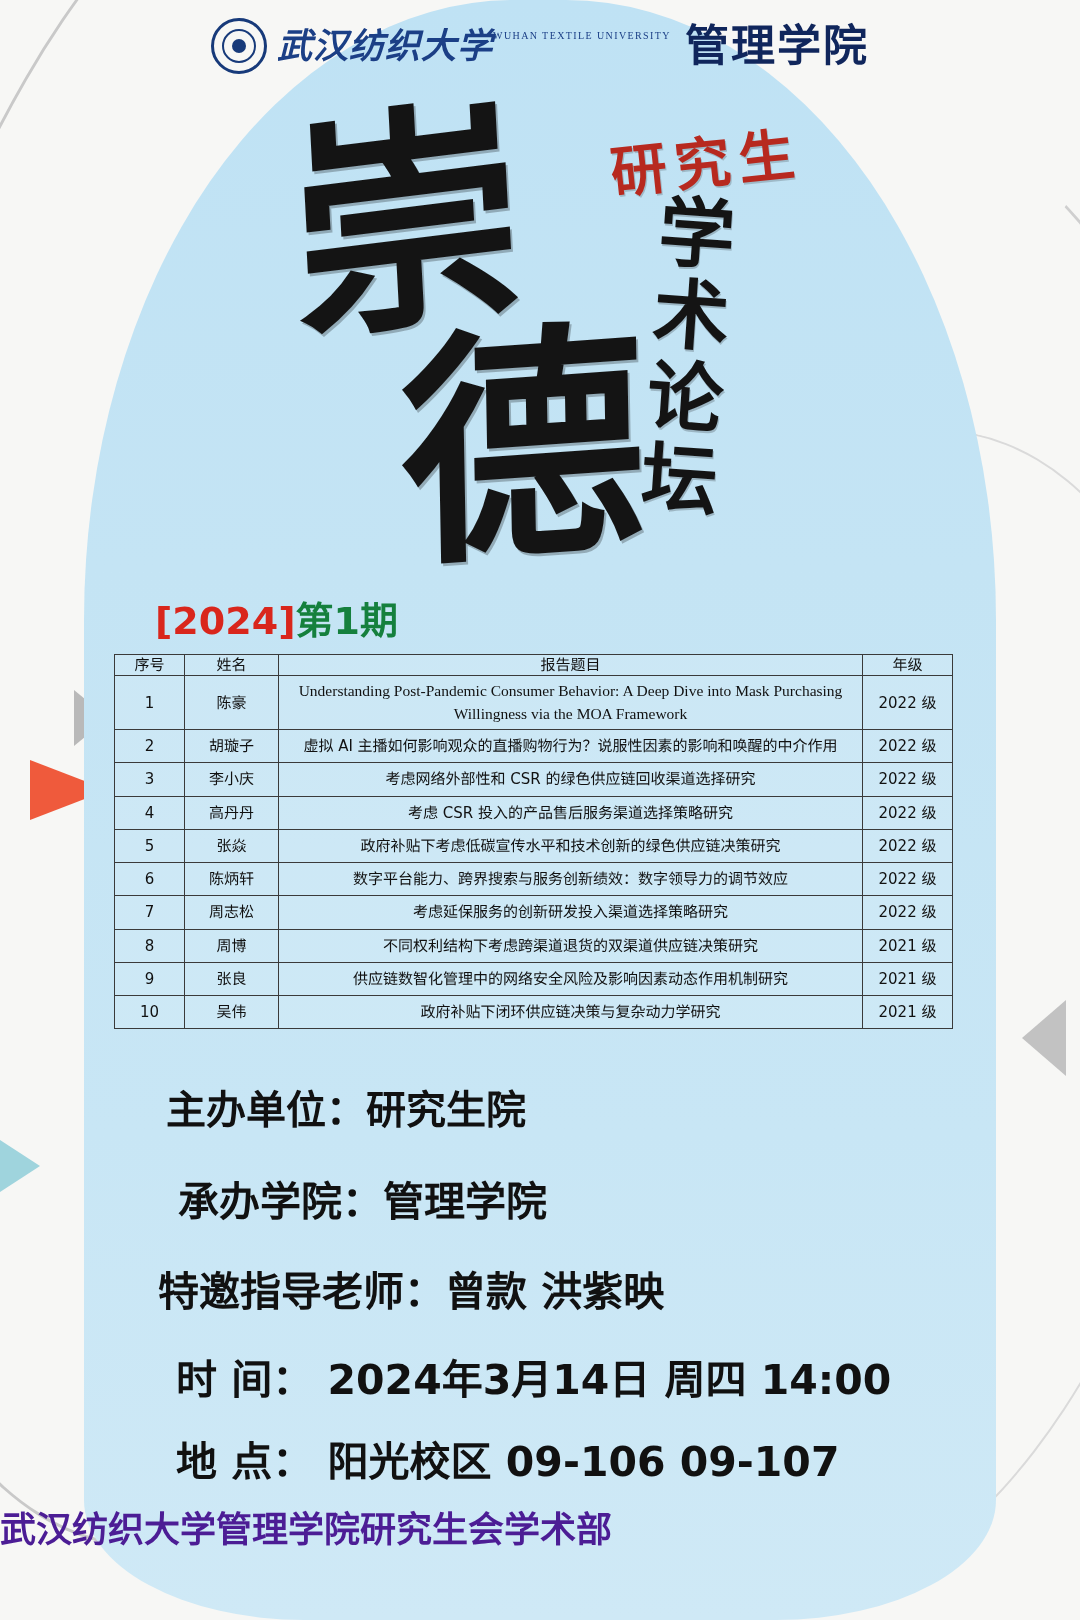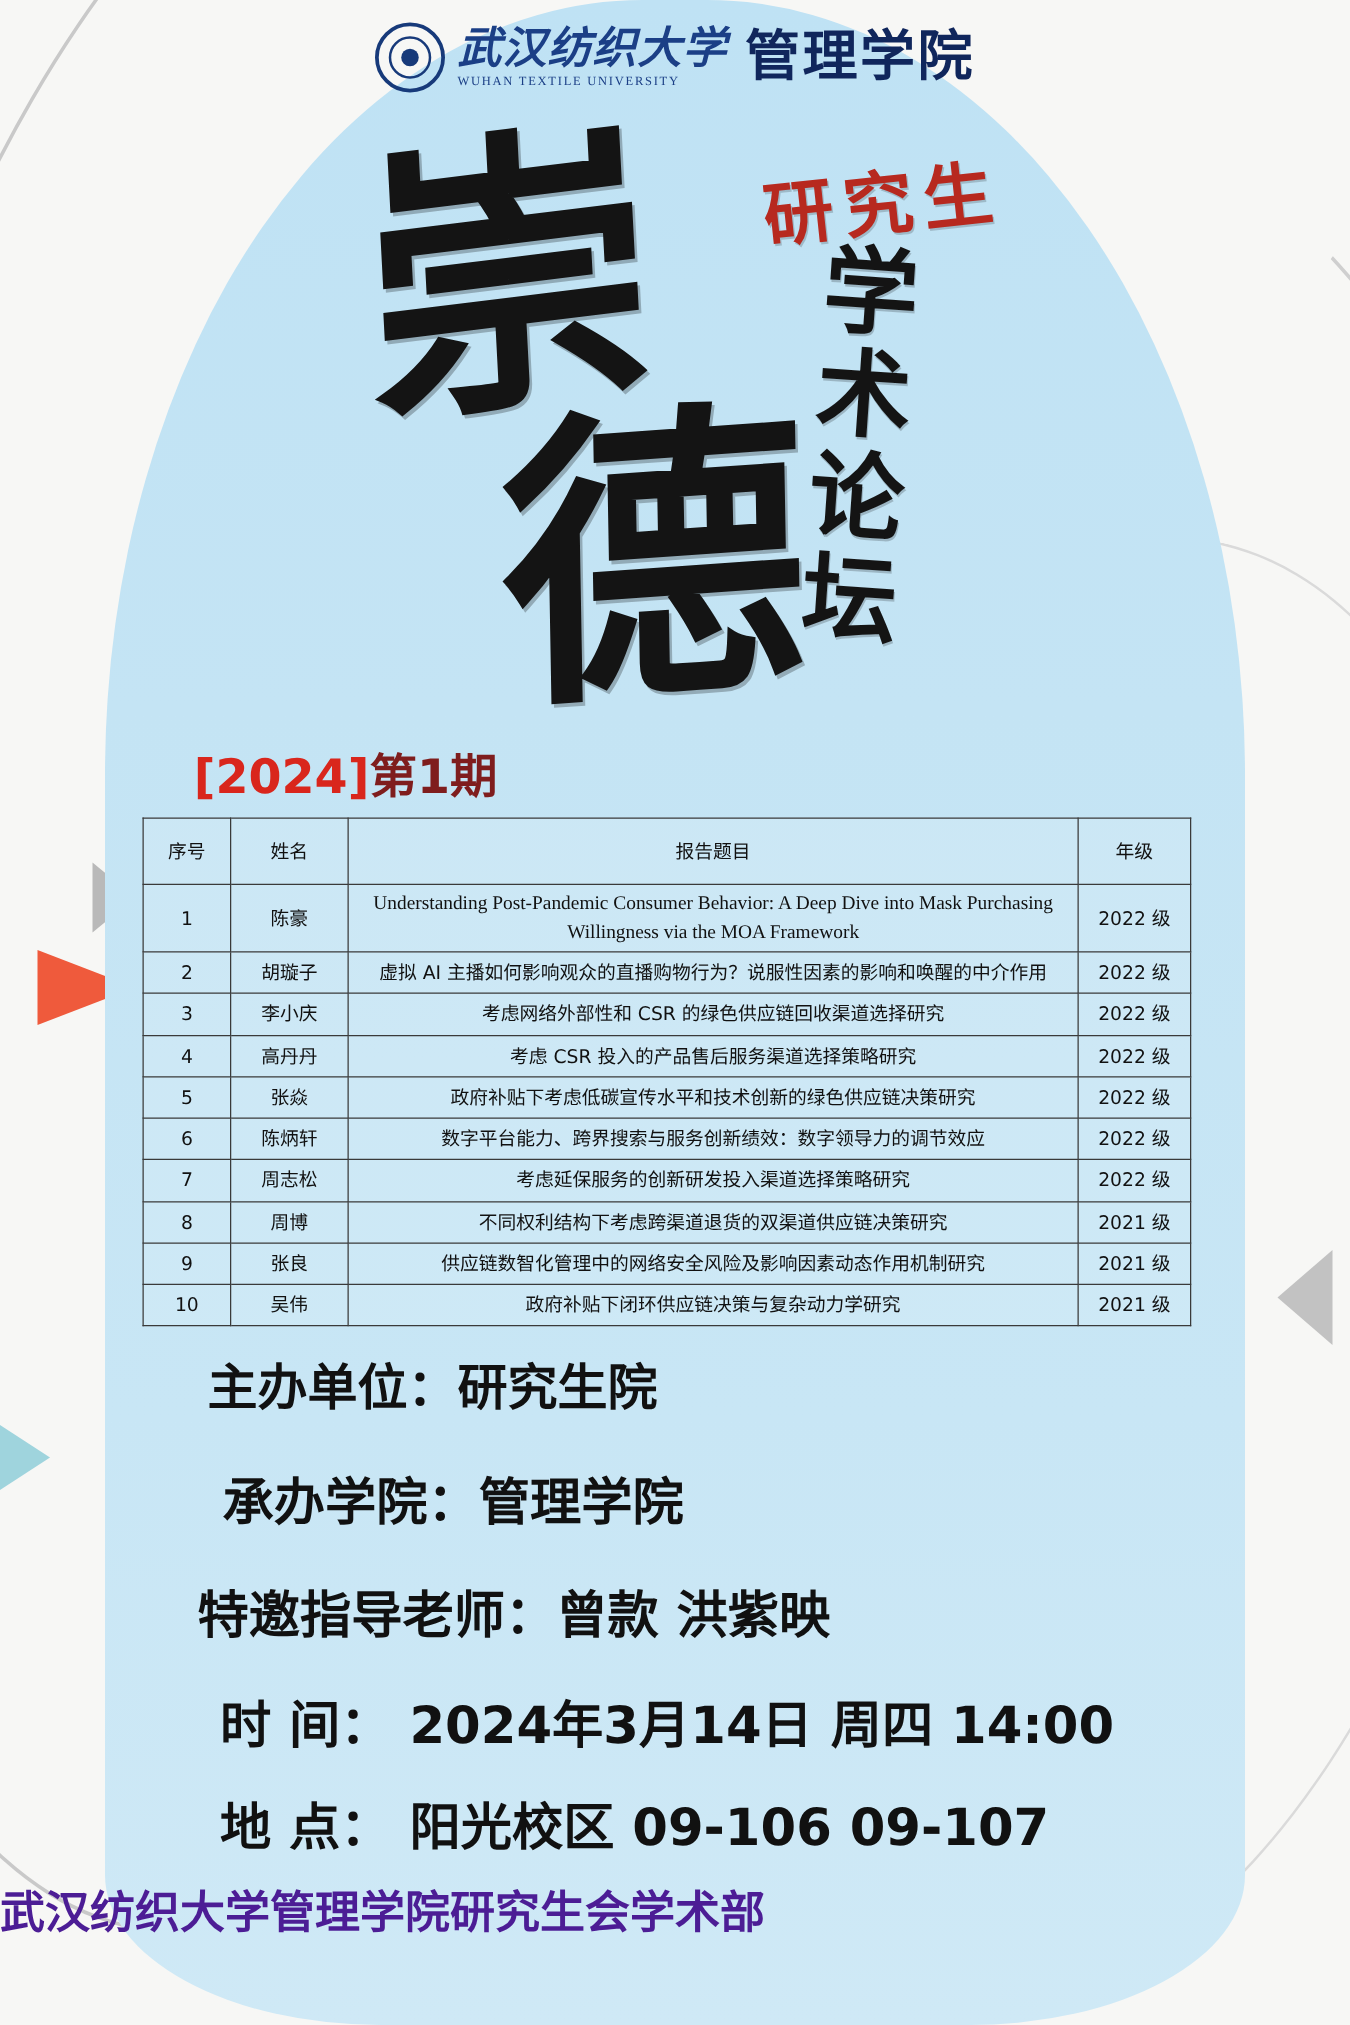--- a/index.html
+++ b/index.html
@@ -142,21 +142,21 @@
   }
   .seal::after {
     content: "";
     position: absolute;
     left: 50%; top: 50%;
     width: 14px; height: 14px;
     margin: -7px 0 0 -7px;
     border-radius: 50%;
     background: #173a7a;
   }
-  .logo-text { display: flex; flex-direction: column; justify-content: center; }
+  .logo-text { display: flex; flex-direction: row; justify-content: center; }
   .logo-cn {
     font-family: "DejaVu Serif", serif;
     font-size: 35px;
     font-weight: bold;
     font-style: italic;
     color: #1b3f86;
     letter-spacing: 1px;
     line-height: 1.05;
     white-space: nowrap;
   }
@@ -235,21 +235,21 @@
     position: absolute;
     left: 155px;
     top: 590px;
     font-family: "DejaVu Sans", sans-serif;
     font-size: 38px;
     font-weight: bold;
     color: #d9261c;
     white-space: nowrap;
   }
   #issue .issue-num { color: #d9261c; margin-top: 43px; }
-  #issue .issue-suffix { color: #7f1d1d; }
+  #issue .issue-suffix { color: #15803d; }
 
   
   #program-table {
     position: absolute;
     left: 114px;
     top: 654px;
     width: 838px;
     border-collapse: collapse;
     background: rgba(255,255,255,0.12);
     table-layout: fixed;
@@ -257,21 +257,21 @@
   #program-table th, #program-table td {
     border: 1px solid #3a3a3a;
     font-family: "DejaVu Sans", sans-serif;
     font-size: 15px;
     color: #111;
     text-align: center;
     vertical-align: middle;
     padding: 6px 4px;
     line-height: 1.35;
   }
-  #program-table th { font-weight: normal; padding: 16px 4px; }
+  #program-table th { font-weight: normal; padding: 0 4px; }
   #program-table td.title-cell {
     font-size: 15px;
   }
   #program-table td.title-en {
     font-family: "Liberation Serif", serif;
     font-size: 15.5px;
     line-height: 1.45;
     padding: 4px 10px;
   }
   col.c-no    { width: 70px; }

